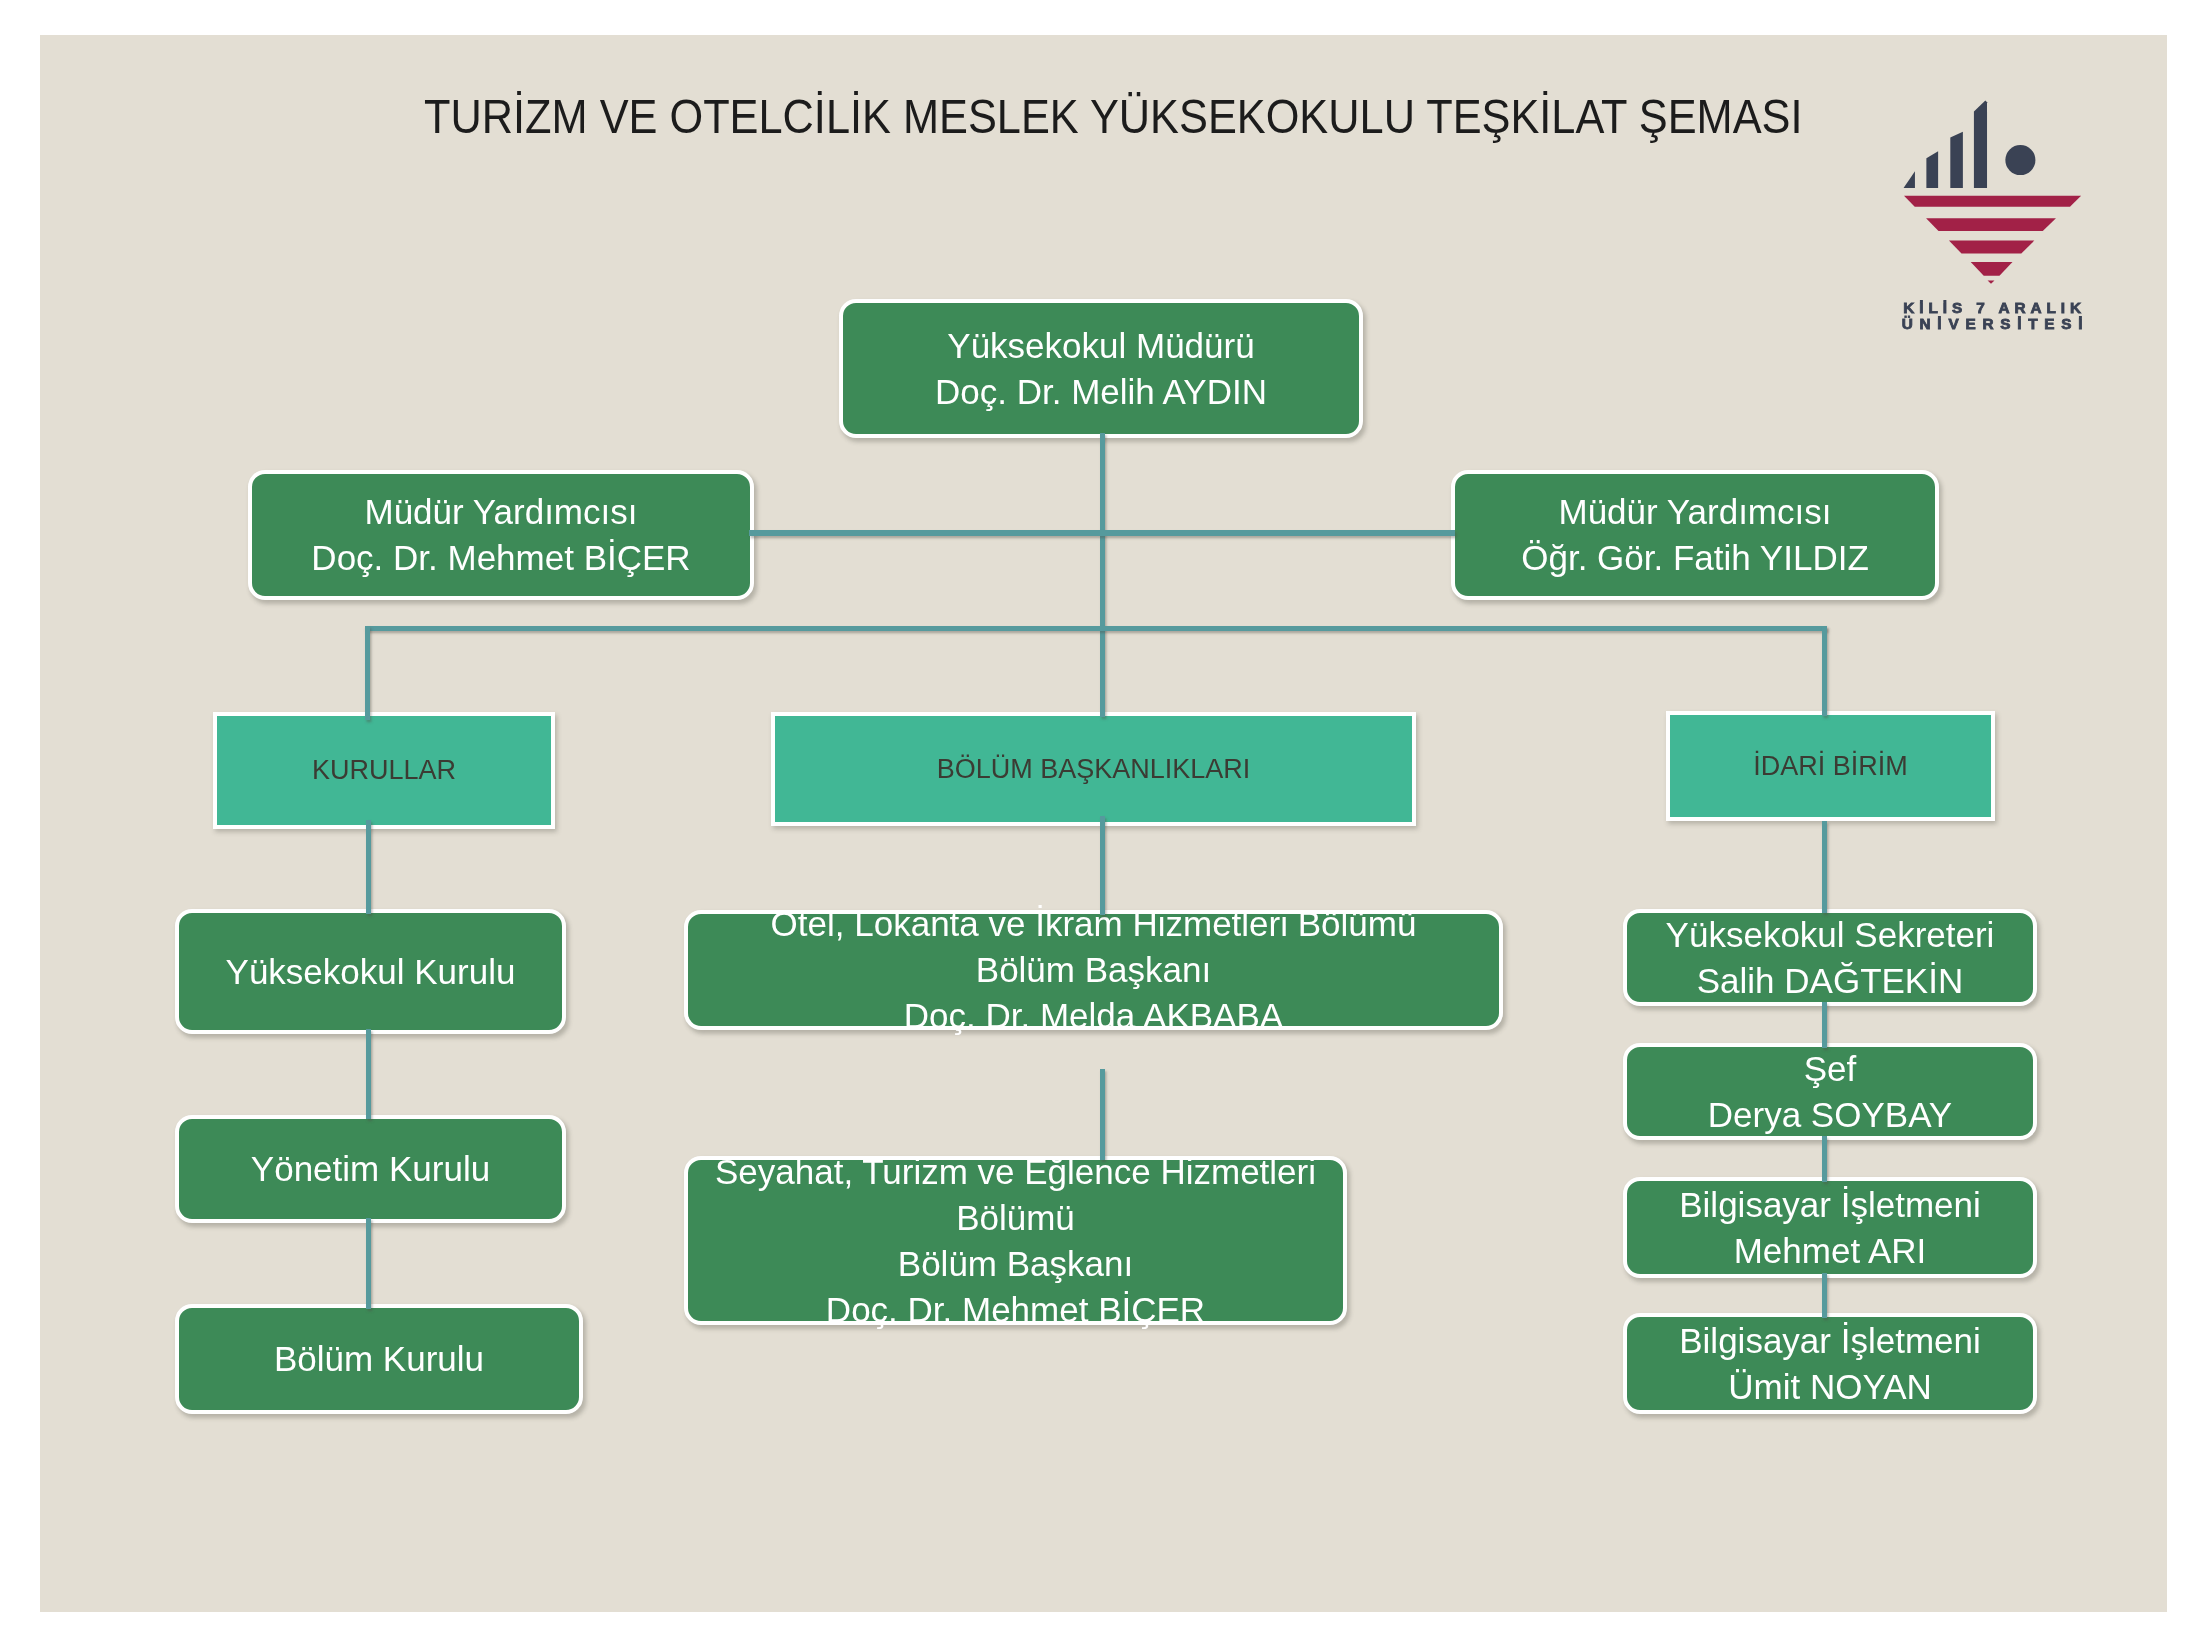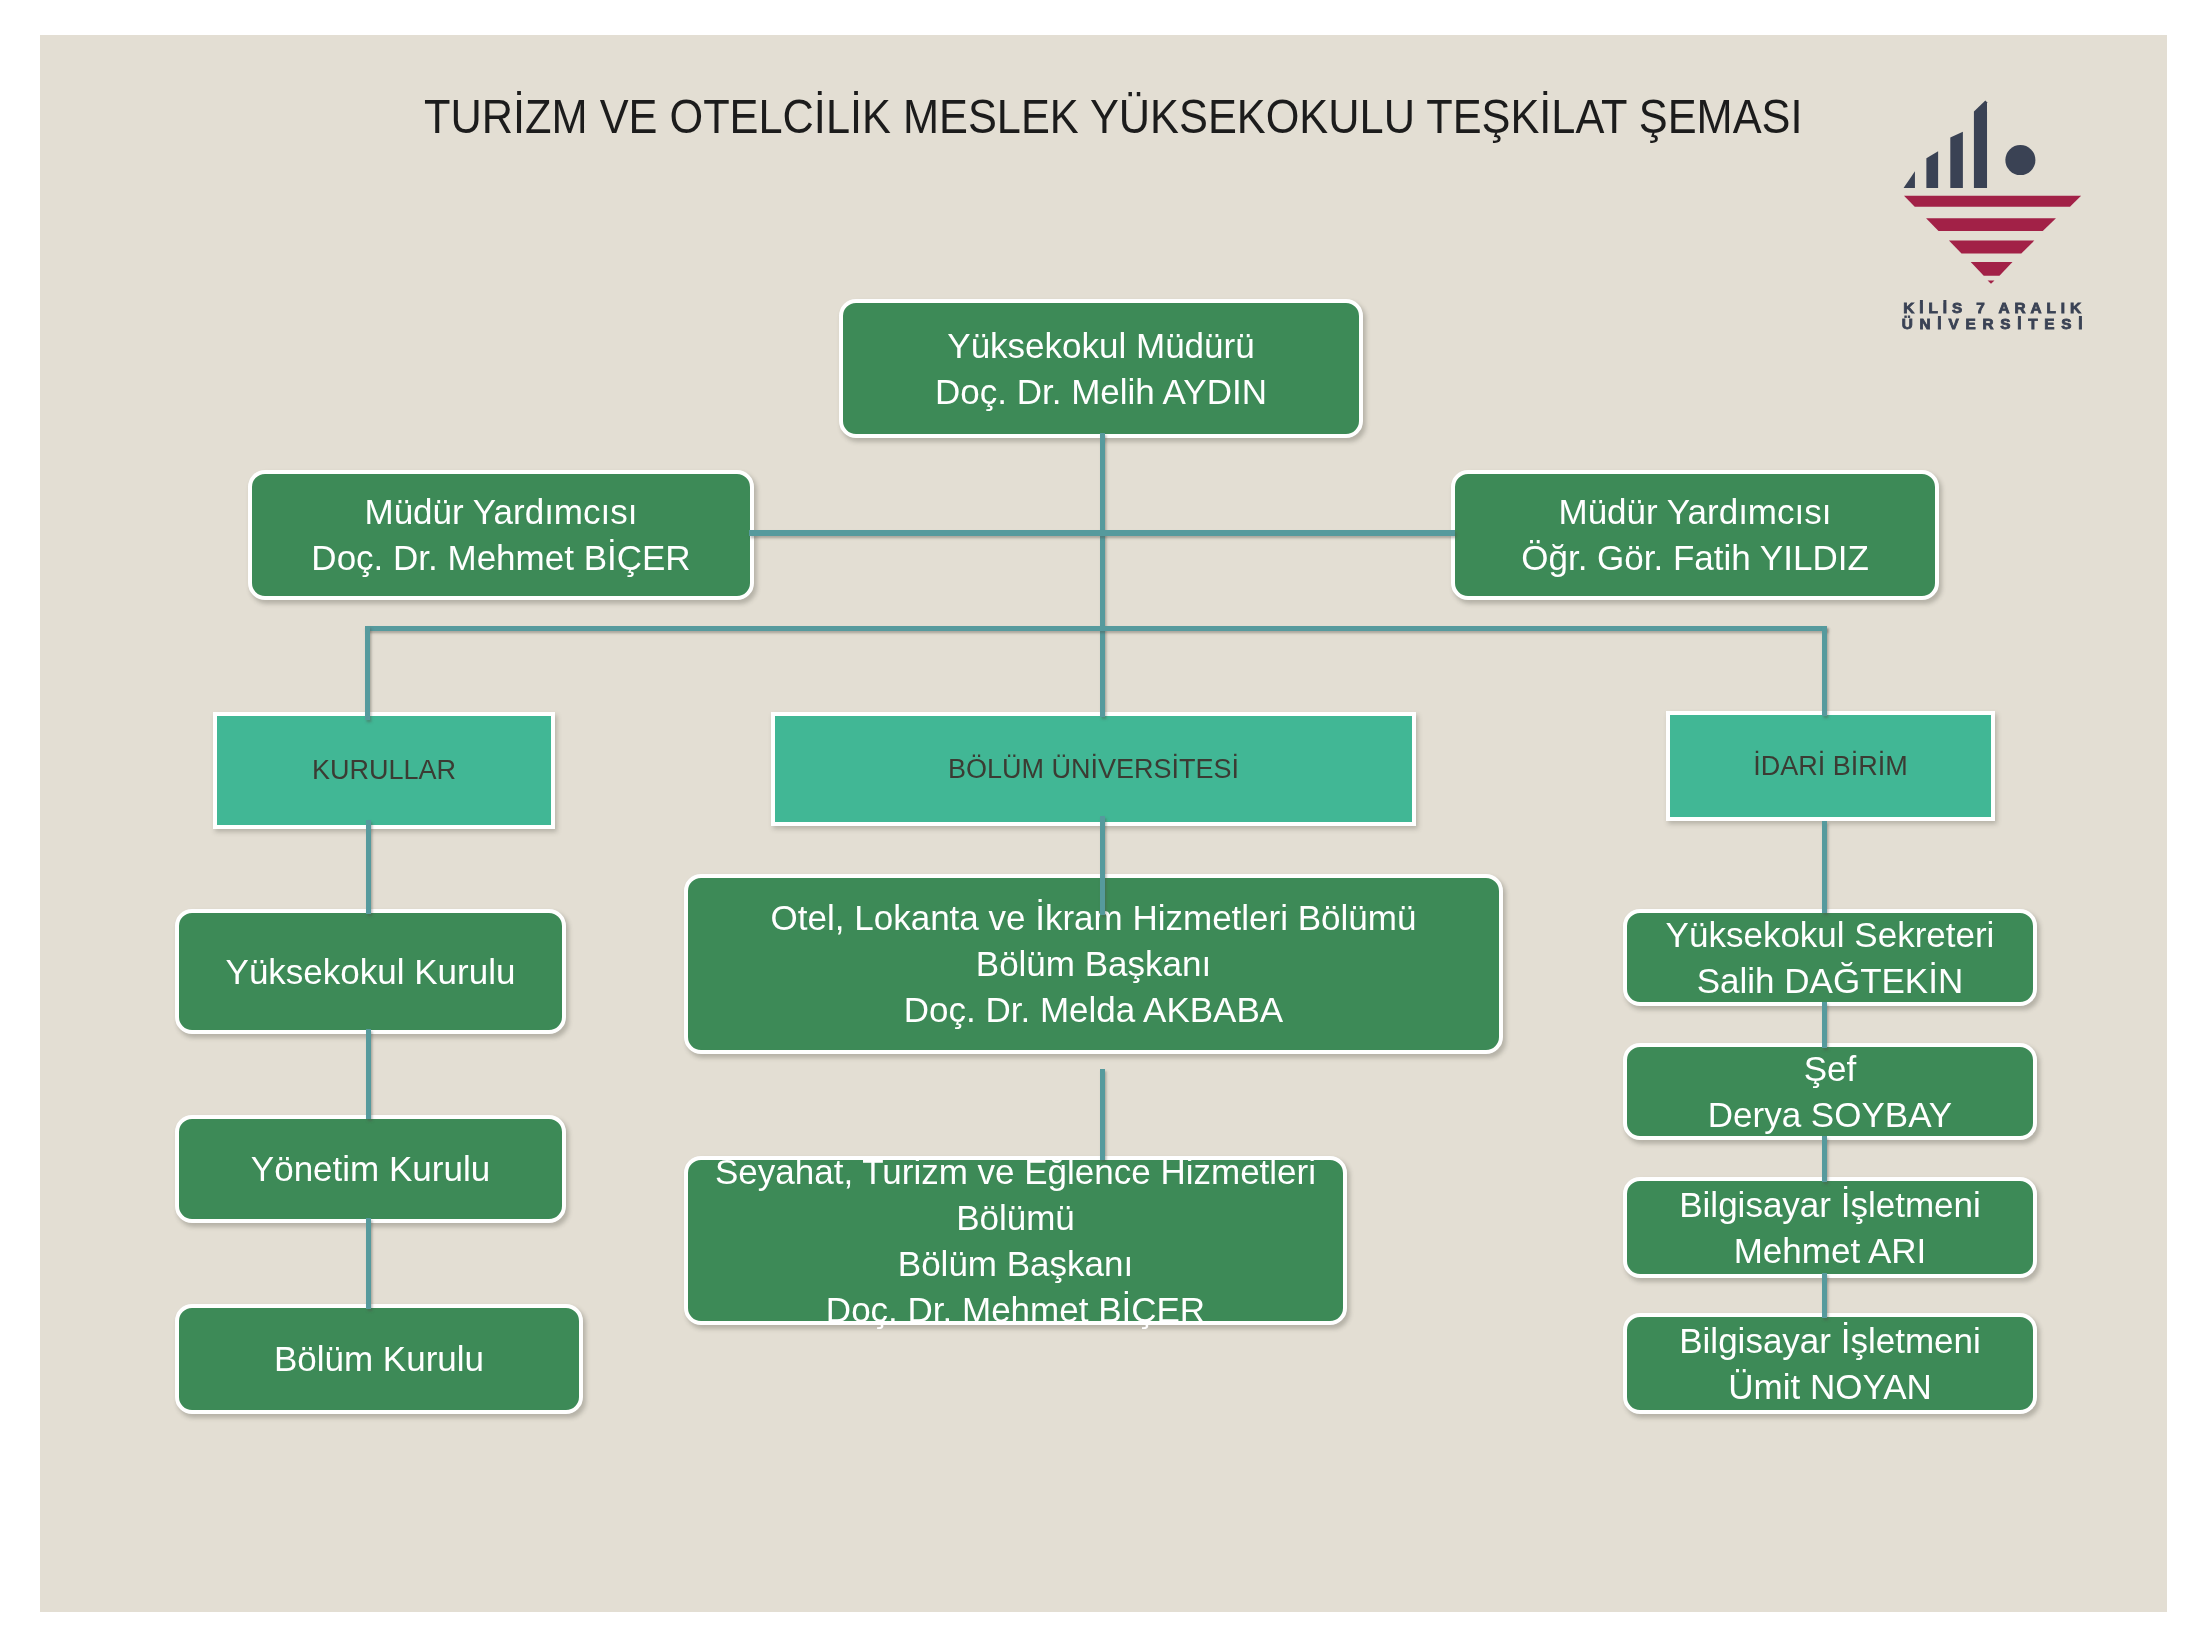--- a/index.html
+++ b/index.html
@@ -34,28 +34,28 @@
 <div class="ln" style="left:1822px;top:821px;width:5.4px;height:92px;"></div>
 <div class="ln" style="left:1822px;top:1002px;width:5.4px;height:46px;"></div>
 <div class="ln" style="left:1822px;top:1136px;width:5.4px;height:46px;"></div>
 <div class="ln" style="left:1822px;top:1273px;width:5.4px;height:45px;"></div>
 
 <div class="box g" style="left:839px;top:299px;width:524px;height:139px;">Yüksekokul Müdürü<br>Doç. Dr. Melih AYDIN</div>
 <div class="box g" style="left:248px;top:470px;width:506px;height:130px;">Müdür Yardımcısı<br>Doç. Dr. Mehmet BİÇER</div>
 <div class="box g" style="left:1451px;top:470px;width:488px;height:130px;">Müdür Yardımcısı<br>Öğr. Gör. Fatih YILDIZ</div>
 
 <div class="box t" style="left:213px;top:712px;width:342px;height:117px;">KURULLAR</div>
-<div class="box t" style="left:771px;top:712px;width:645px;height:114px;">BÖLÜM ÜNİVERSİTESİ</div>
+<div class="box t" style="left:771px;top:712px;width:645px;height:114px;">BÖLÜM BAŞKANLIKLARI</div>
 <div class="box t" style="left:1666px;top:711px;width:329px;height:110px;">İDARİ BİRİM</div>
 
 <div class="box g" style="left:175px;top:909px;width:391px;height:125px;">Yüksekokul Kurulu</div>
 <div class="box g" style="left:175px;top:1115px;width:391px;height:108px;">Yönetim Kurulu</div>
 <div class="box g" style="left:175px;top:1304px;width:408px;height:110px;">Bölüm Kurulu</div>
 
-<div class="box g" style="left:684px;top:874px;width:819px;height:180px;">Otel, Lokanta ve İkram Hizmetleri Bölümü<br>Bölüm Başkanı<br>Doç. Dr. Melda AKBABA</div>
+<div class="box g" style="left:684px;top:910px;width:819px;height:120px;">Otel, Lokanta ve İkram Hizmetleri Bölümü<br>Bölüm Başkanı<br>Doç. Dr. Melda AKBABA</div>
 <div class="box g" style="left:684px;top:1156px;width:663px;height:169px;">Seyahat, Turizm ve Eğlence Hizmetleri Bölümü<br>Bölüm Başkanı<br>Doç. Dr. Mehmet BİÇER</div>
 
 <div class="box g" style="left:1623px;top:909px;width:414px;height:97px;">Yüksekokul Sekreteri<br>Salih DAĞTEKİN</div>
 <div class="box g" style="left:1623px;top:1043px;width:414px;height:97px;">Şef<br>Derya SOYBAY</div>
 <div class="box g" style="left:1623px;top:1177px;width:414px;height:101px;">Bilgisayar İşletmeni<br>Mehmet ARI</div>
 <div class="box g" style="left:1623px;top:1313px;width:414px;height:101px;">Bilgisayar İşletmeni<br>Ümit NOYAN</div>
 
 <svg style="position:absolute;left:1881px;top:77px;z-index:3;" width="230" height="265" viewBox="2450 100 300 345">
   <g fill="#3a4254">
     <polygon points="2479.4,244.6 2494.3,222.7 2494.3,244.6"></polygon>

